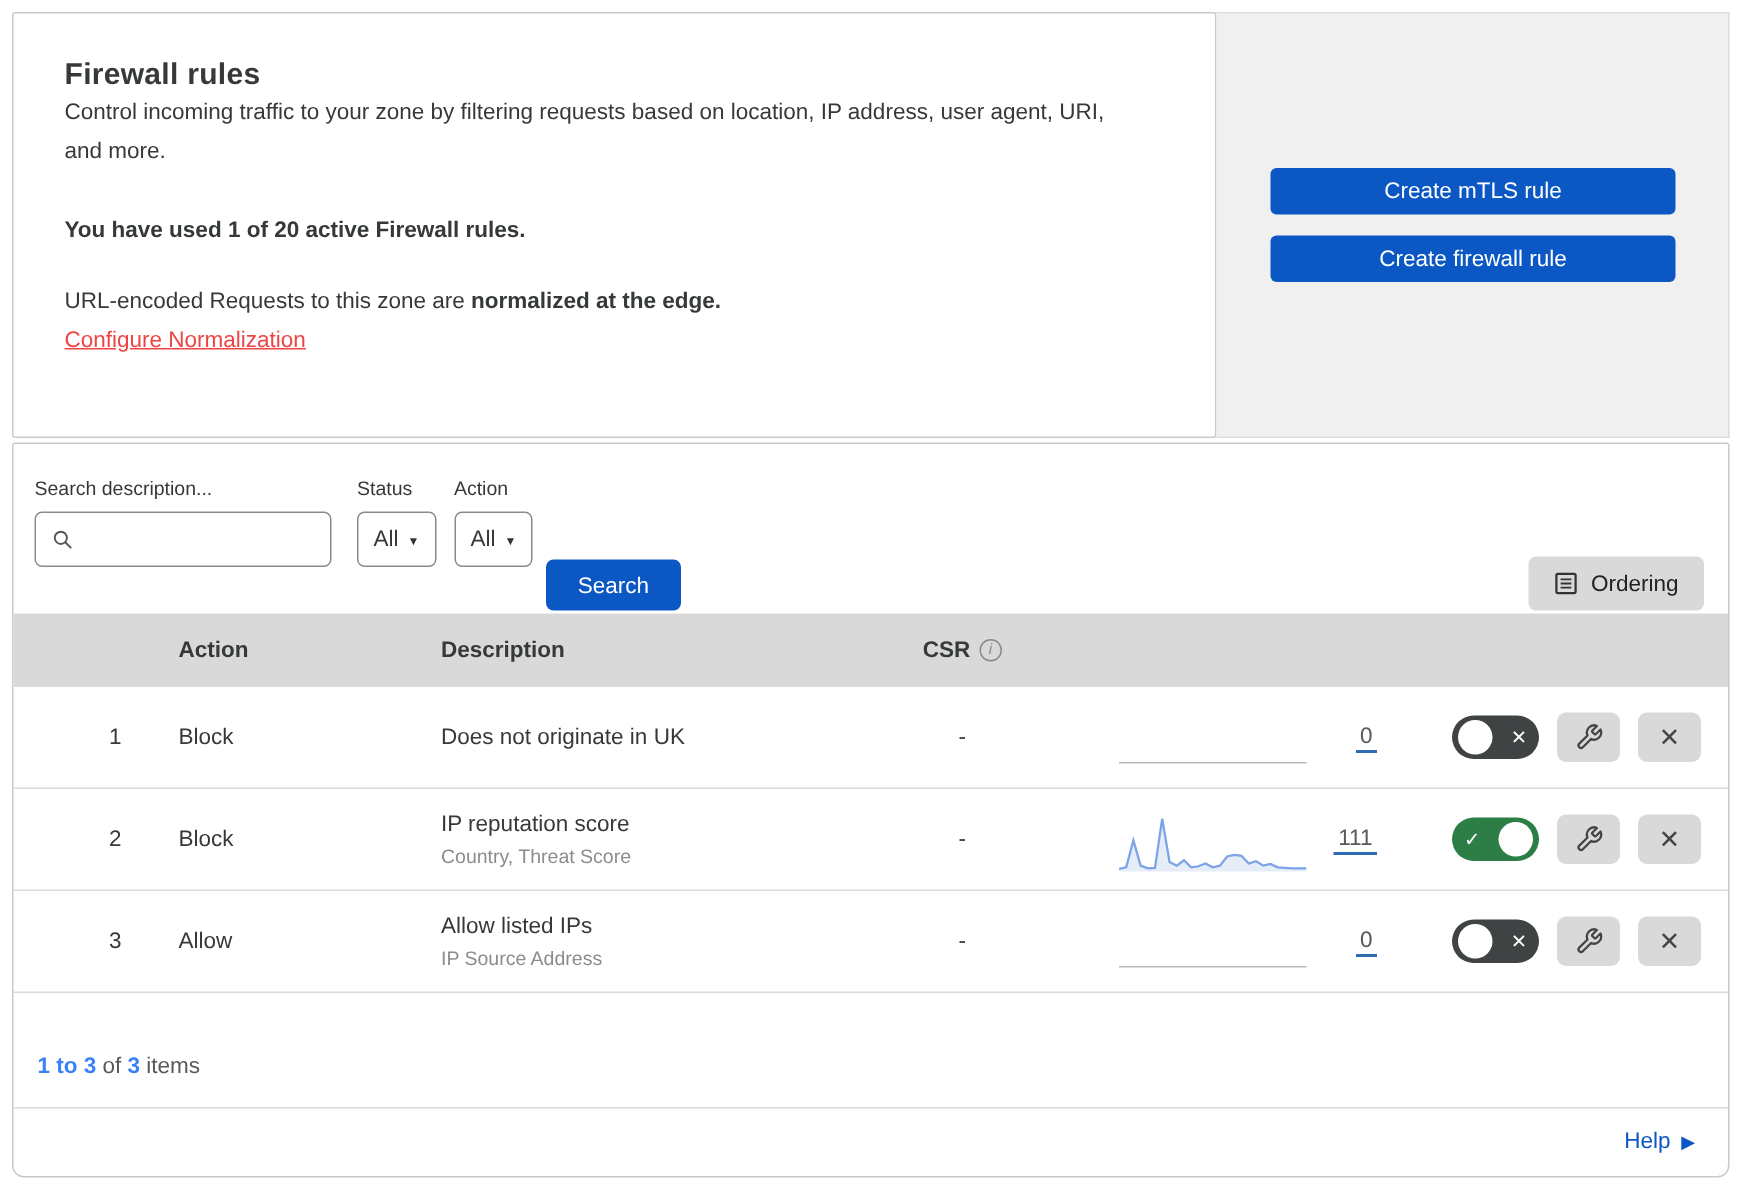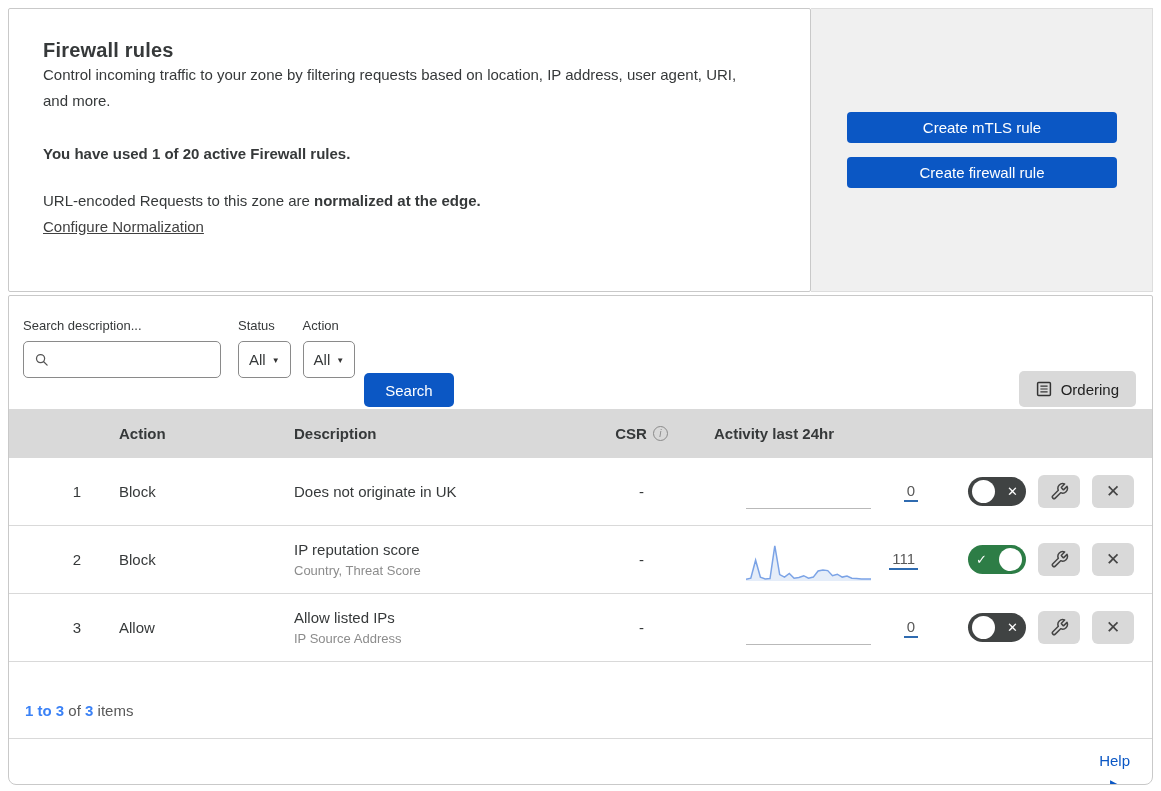--- a/index.html
+++ b/index.html
@@ -16,21 +16,21 @@
     border:1px solid #c9c9c9; border-radius:2px;
     padding:30px 40px 0 34px;
   }
   .intro-title { font-size:20px; font-weight:700; letter-spacing:.2px; }
   .intro-desc { font-size:15px; line-height:1.75; max-width:720px; }
   .intro-usage { font-size:15px; font-weight:700; margin-top:30px; }
   .intro-normalization { font-size:15px; margin-top:30px; }
   .intro-normalization b { font-weight:700; }
   .text-link {
     display:inline-block; margin-top:9px; font-size:15px;
-    color:#404040; text-decoration:underline; cursor:pointer;
+    color:#ef4444; text-decoration:underline; cursor:pointer;
   }
   .cta-panel {
     flex:1; background:#f0f0f0; border:1px solid #ddd; border-left:none;
     padding:103px 35px 0 36px; display:flex; flex-direction:column; gap:14px;
   }
   .btn-primary {
     display:block; width:100%; height:31px; border:none; border-radius:4px;
     background:#0b57c4; color:#fff; font-size:15px; cursor:pointer;
     font-family:inherit;
   }
@@ -112,21 +112,21 @@
     width:42px; height:33px; border:none; border-radius:6px; background:#d9d9d9;
     display:flex; align-items:center; justify-content:center; cursor:pointer;
     color:#444; font-size:17px;
   }
   
   .footer-info { padding:40px 0 0 16px; font-size:15px; color:#595959; height:76px; }
   .footer-info b { color:#3b82f6; font-weight:700; }
   .help-bar { border-top:1px solid #d9d9d9; padding:13px 22px 0; text-align:right; }
   .help-link {
     display:inline-flex; align-items:center; gap:7px; font-size:15px;
-    color:#0b57c4; cursor:pointer;flex-direction:column;
+    color:#0b57c4; cursor:pointer;
   }
   .help-arrow { font-size:12px; margin-top:1px; }
 </style>
 </head>
 <body>
 
 <div class="top-row">
   <section class="intro-card">
     <h1 class="intro-title">Firewall rules</h1>
     <p class="intro-desc">Control incoming traffic to your zone by filtering requests based on location, IP address, user agent, URI, and more.</p>
@@ -184,21 +184,20 @@
   </div>
 
   <div class="grid-row thead">
     <div></div>
     <div class="th-action">Action</div>
     <div class="th-desc">Description</div>
     <div class="th-csr">
       <span>CSR</span>
       <span class="info-circle">i</span>
     </div>
-    <div class="th-activity">Activity last 24hr</div>
     <div></div>
   </div>
 
   <div class="grid-row trow">
     <div class="td-index">1</div>
     <div class="td-action">Block</div>
     <div class="td-desc">
       <div class="desc-title">Does not originate in UK</div>
     </div>
     <div class="td-csr">-</div>

